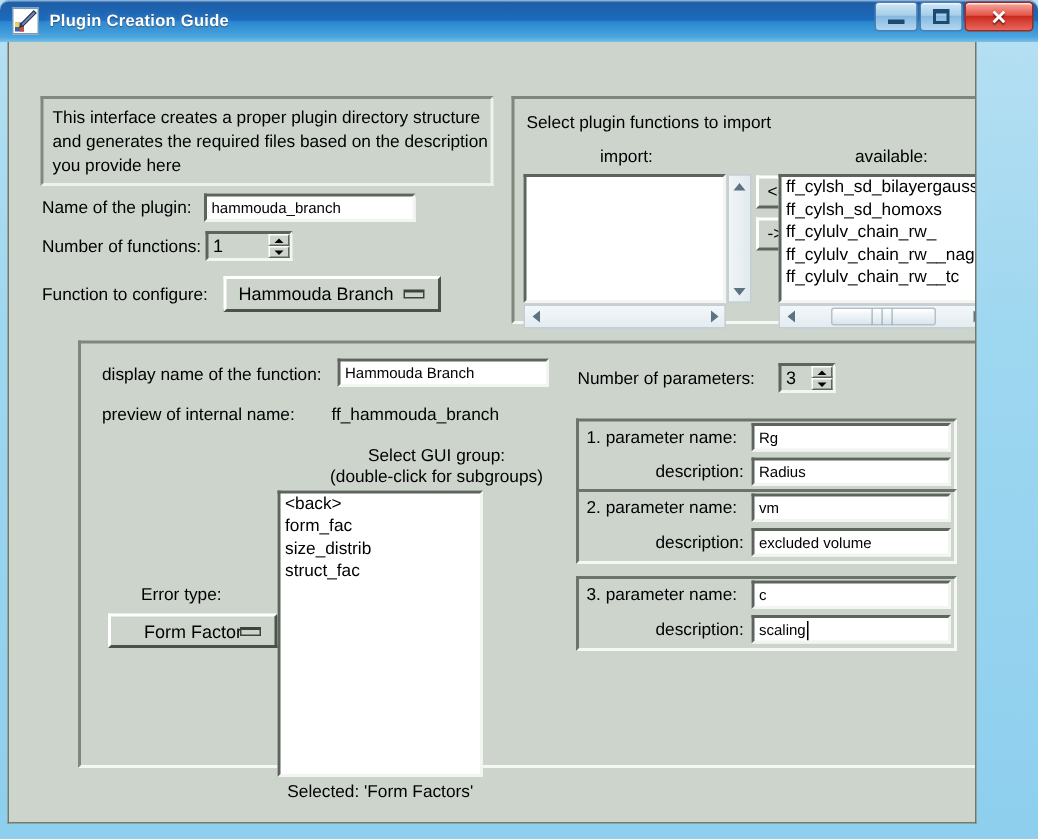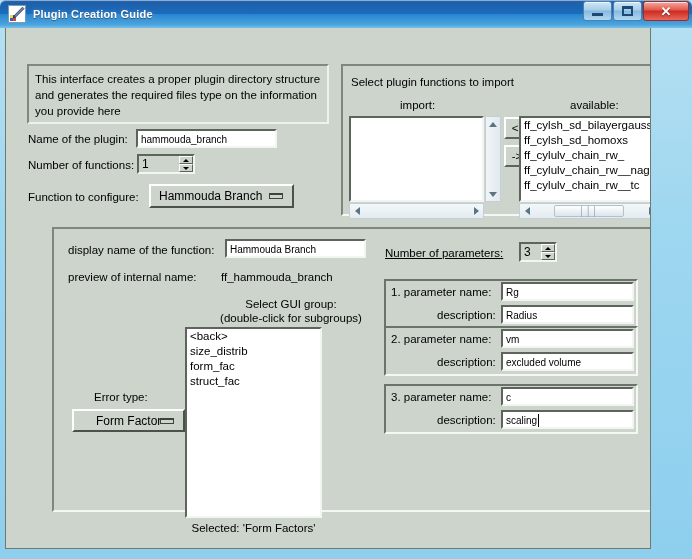--- a/index.html
+++ b/index.html
@@ -253,21 +253,21 @@
           <i class="close-glyph">✕</i>
         </div>
     </div>
   </div>
 
   <div id="client">
 
     <div class="etch" style="position:absolute;left:21px;top:36px;width:302px;height:60px;">
       <div style="padding:5px 6px 0 6px;line-height:16px;">
         <div class="lbl">This interface creates a proper plugin directory structure</div>
-        <div class="lbl">and generates the required files type on the information</div>
+        <div class="lbl">and generates the required files based on the description</div>
         <div class="lbl">you provide here</div>
       </div>
     </div>
 
     <div class="lbl" style="position:absolute;left:22px;top:105px;">Name of the plugin:</div>
     <div class="textbox" style="position:absolute;left:130px;top:101px;width:141px;height:19px;">hammouda_branch</div>
 
     <div class="lbl" style="position:absolute;left:22px;top:131px;">Number of functions:</div>
     <div class="spinner" style="position:absolute;left:131px;top:126px;width:58px;height:20px;">
       <div class="val">1</div>
@@ -349,33 +349,33 @@
       <div class="textbox" style="position:absolute;left:171px;top:10px;width:141px;height:19px;">Hammouda Branch</div>
 
       <div class="lbl" style="position:absolute;left:14px;top:42px;">preview of internal name:</div>
       <div class="lbl" style="position:absolute;left:167px;top:42px;">ff_hammouda_branch</div>
 
       <div class="lbl" style="position:absolute;left:152px;top:69px;width:170px;text-align:center;">Select GUI group:</div>
       <div class="lbl" style="position:absolute;left:137px;top:83px;width:200px;text-align:center;">(double-click for subgroups)</div>
 
       <div class="listbox" style="position:absolute;left:131px;top:98px;width:137px;height:191px;">
         <div class="item">&lt;back&gt;</div>
+        <div class="item">form_fac</div>
         <div class="item">size_distrib</div>
-        <div class="item">form_fac</div>
         <div class="item">struct_fac</div>
       </div>
       <div class="lbl" style="position:absolute;left:131px;top:293px;width:137px;text-align:center;">Selected: 'Form Factors'</div>
 
       <div class="lbl" style="position:absolute;left:40px;top:162px;">Error type:</div>
       <div class="popupmenu" style="position:absolute;left:18px;top:180px;width:113px;height:23px;padding-left:22px;">
         <span>Form Factor</span>
         <span class="popup-arrow"></span>
       </div>
 
-      <div class="lbl" style="position:absolute;left:331px;top:18px;text-decoration:underline;">Number of parameters:</div>
+      <div class="lbl" style="position:absolute;left:331px;top:18px;">Number of parameters:</div>
       <div class="spinner" style="position:absolute;left:465px;top:13px;width:38px;height:20px;">
         <div class="val">3</div>
         <div class="spin-btns">
           <div class="spin-btn">
               <i class="spin-tri-up"></i>
             </div>
           <div class="spin-btn">
               <i class="spin-tri-dn"></i>
             </div>
         </div>

